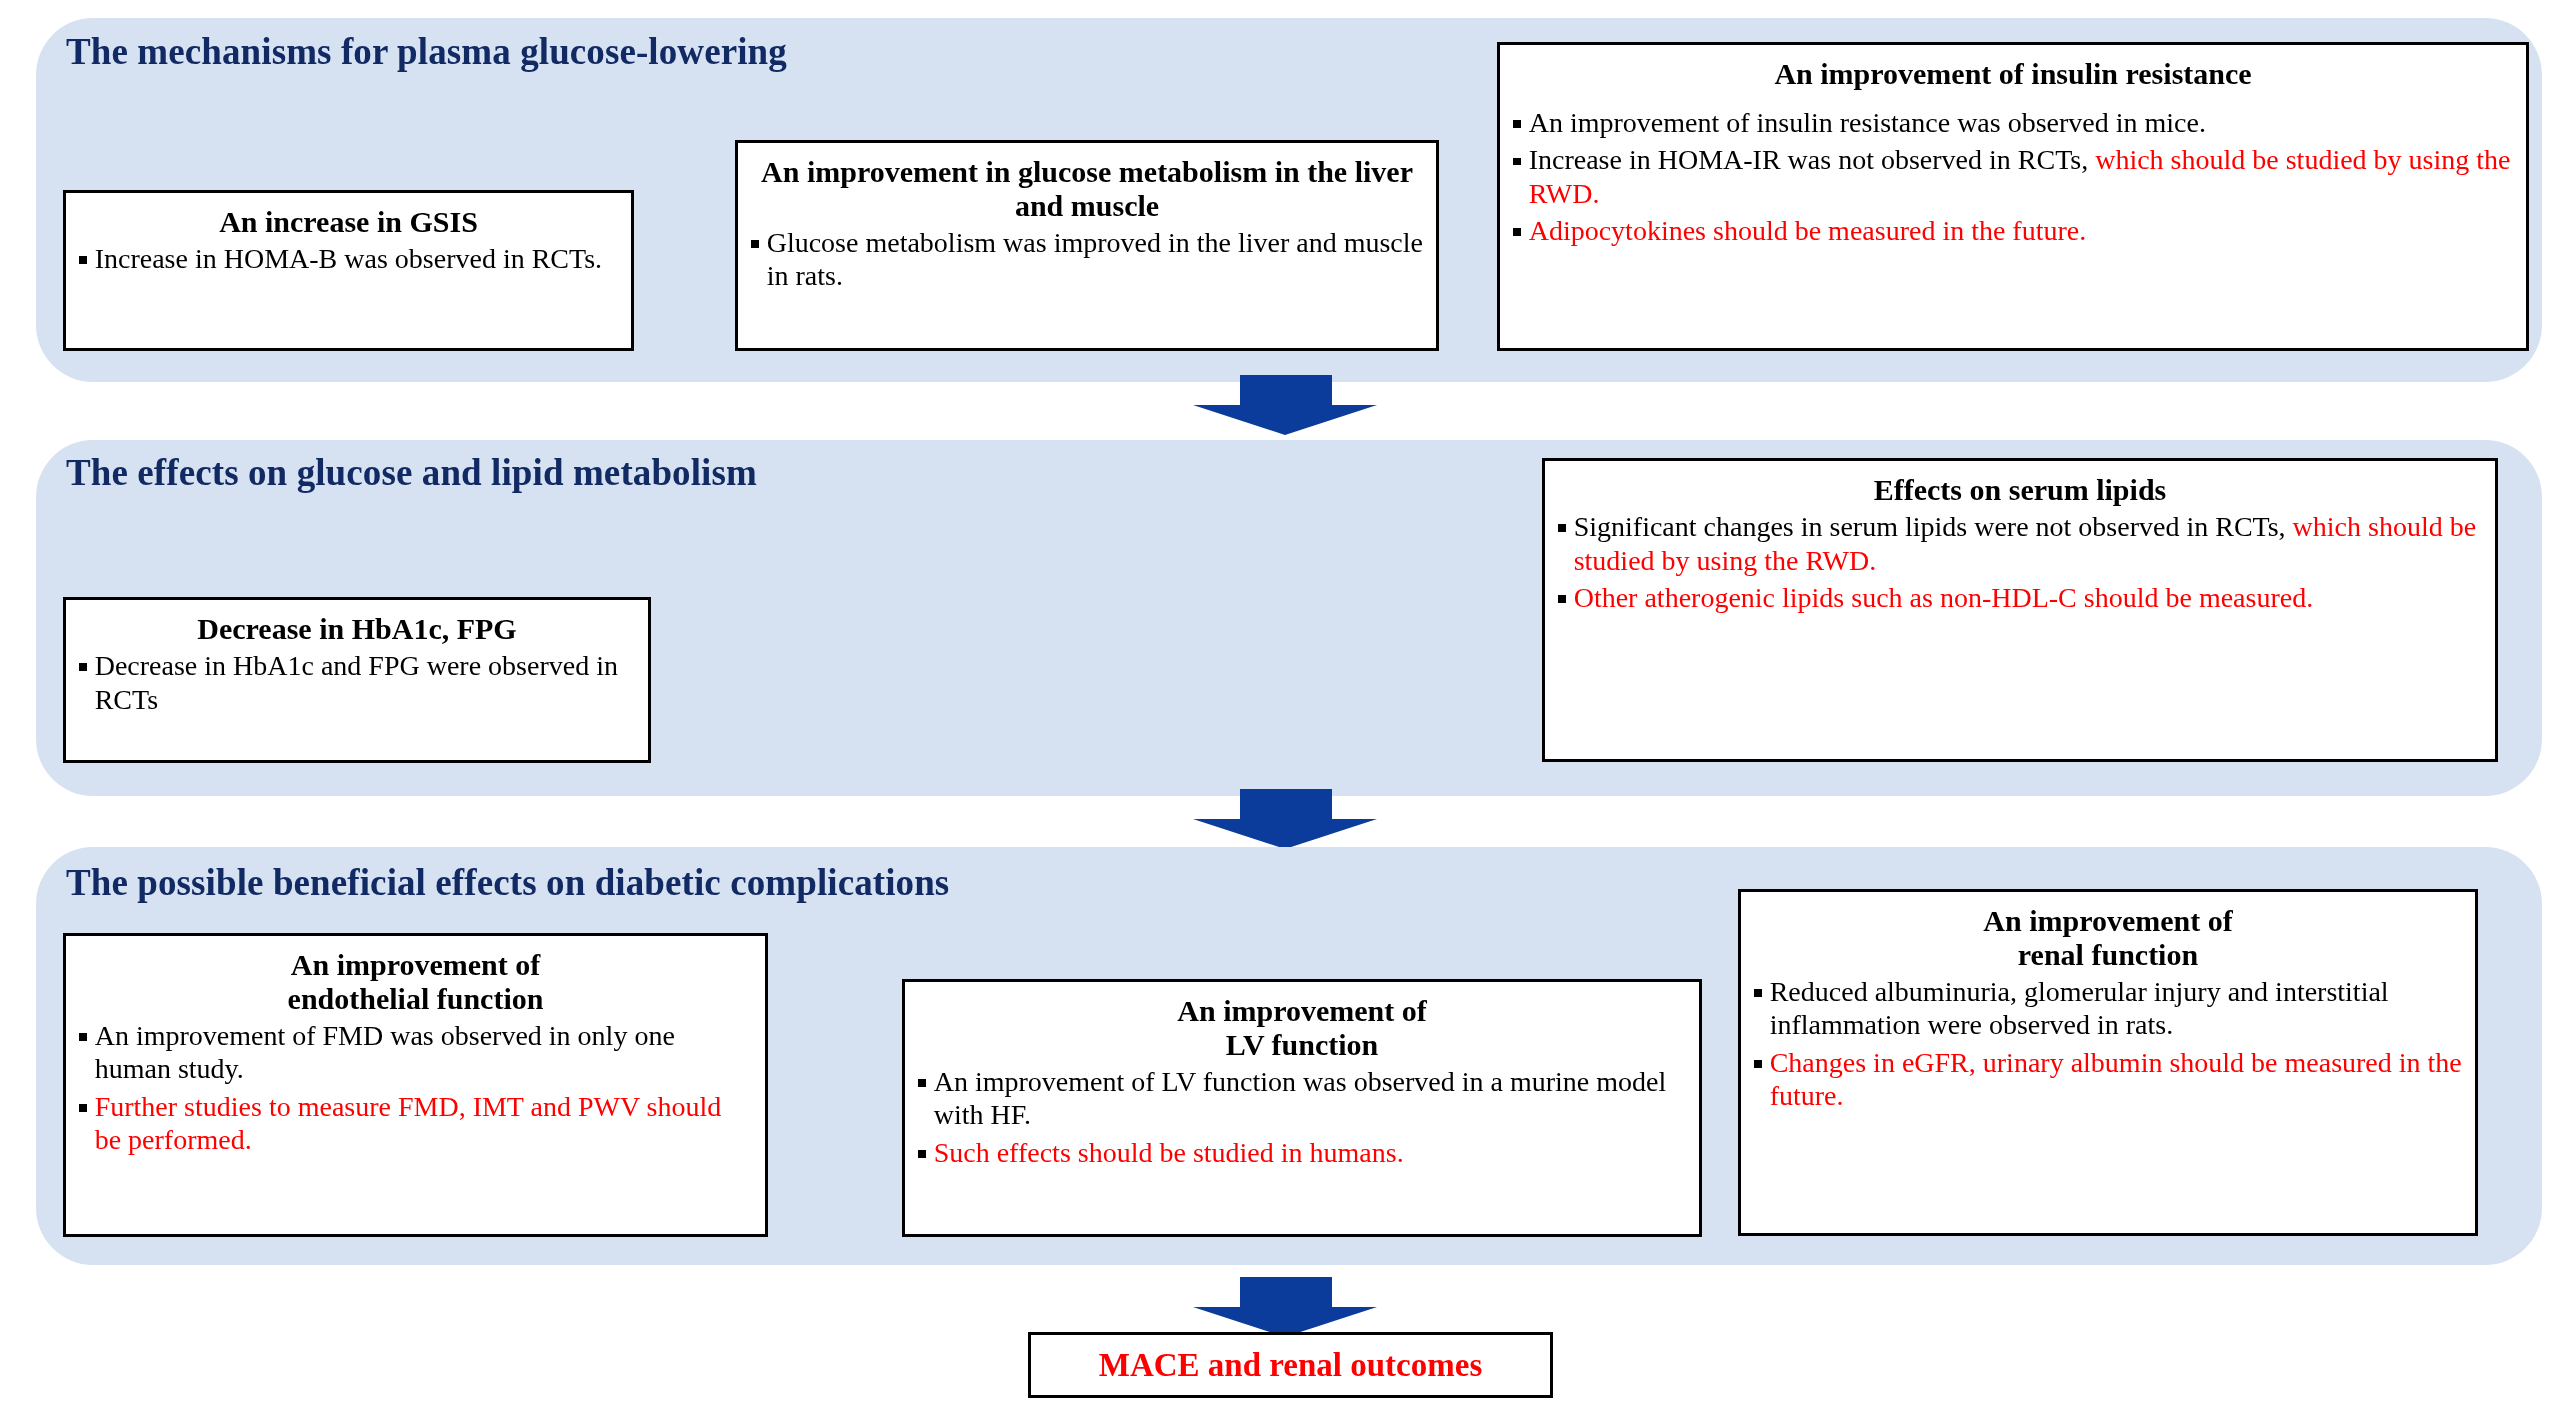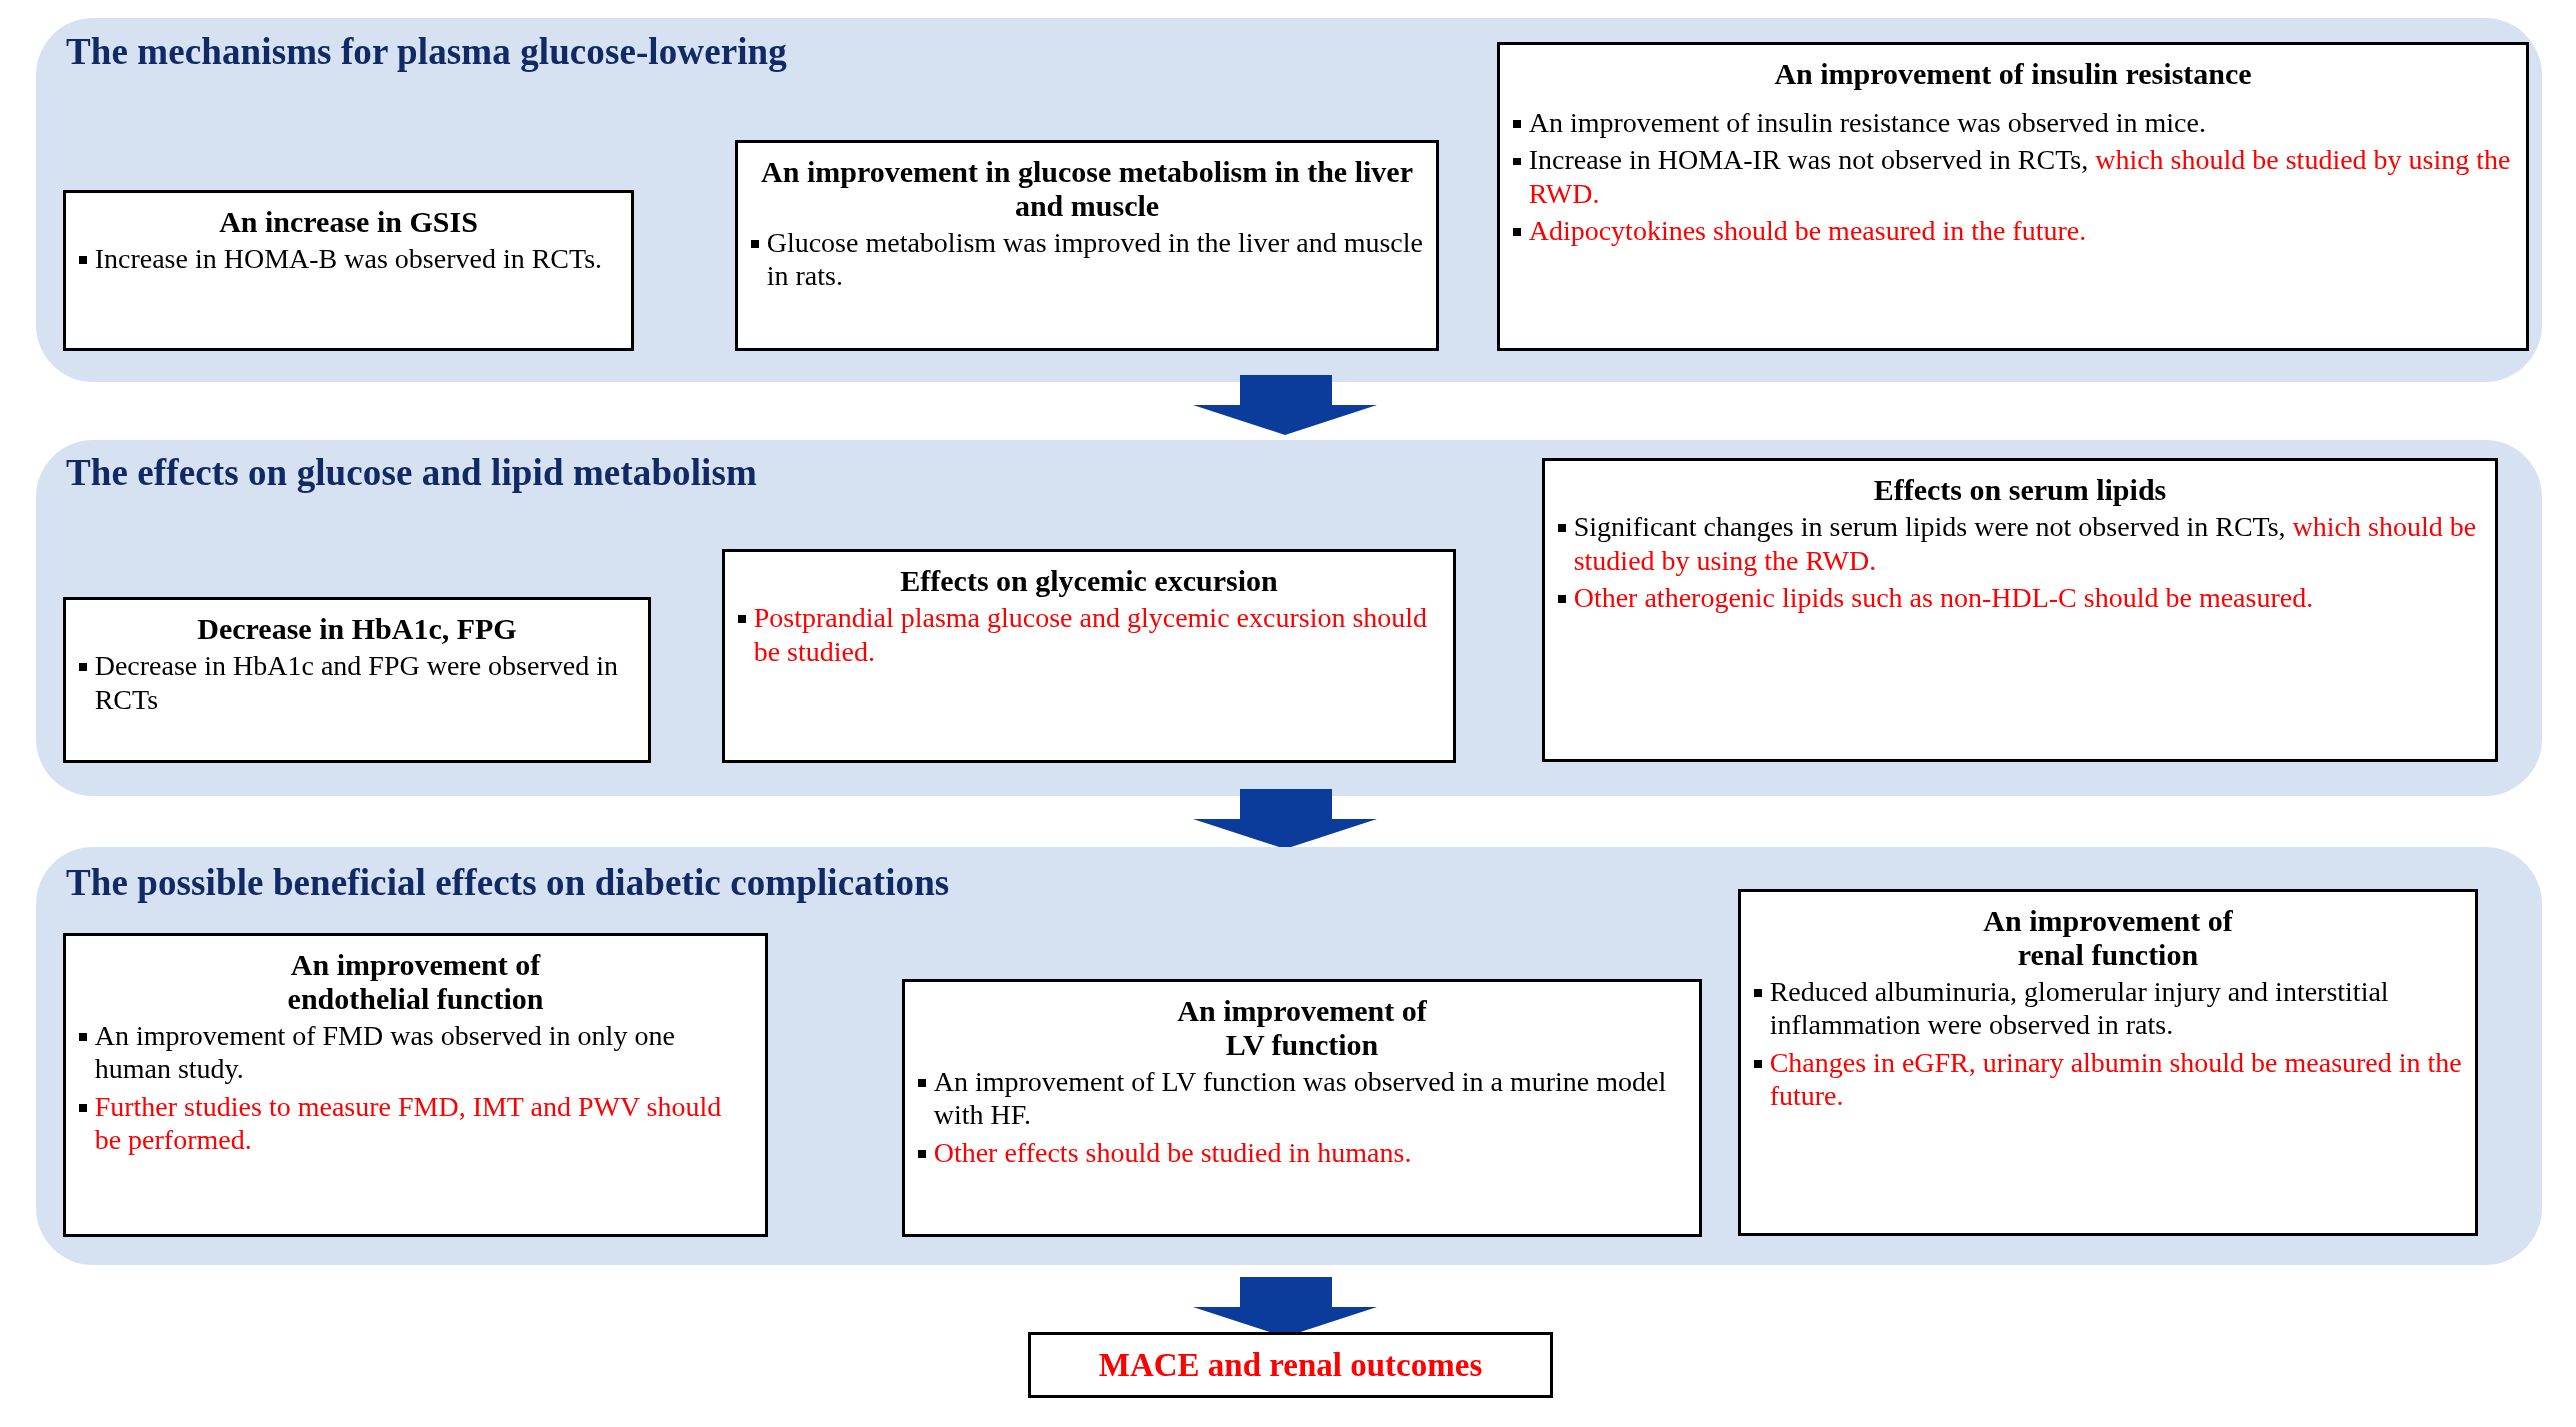--- a/index.html
+++ b/index.html
@@ -171,26 +171,20 @@
 
   <div class="section-title" style="left:66px; top:454px;">The effects on glucose and lipid metabolism</div>
 
   <div class="card" style="left:63px; top:597px; width:588px; height:166px;">
     <div class="card-title">Decrease in HbA1c, FPG</div>
     <div class="bullets">
       <div class="bullet"><span>Decrease in HbA1c and FPG were observed in RCTs</span></div>
     </div>
   </div>
 
-  <div class="card" style="left:722px; top:549px; width:734px; height:214px;">
-    <div class="card-title">Effects on glycemic excursion</div>
-    <div class="bullets">
-      <div class="bullet red"><span>Postprandial plasma glucose and glycemic excursion should be studied.</span></div>
-    </div>
-  </div>
 
   <div class="card" style="left:1542px; top:458px; width:956px; height:304px;">
     <div class="card-title">Effects on serum lipids</div>
     <div class="bullets">
       <div class="bullet"><span>Significant changes in serum lipids were not observed in RCTs,</span><span class="red"> which should be studied by using the RWD.</span></div>
       <div class="bullet red"><span>Other atherogenic lipids such as non-HDL-C should be measured.</span></div>
     </div>
   </div>
 
   <div class="arrow-wrap" style="left:1193px; top:789px; width:185px; height:60px;">
@@ -209,21 +203,21 @@
       <div class="bullet"><span>An improvement of FMD was observed in only one human study.</span></div>
       <div class="bullet red"><span>Further studies to measure FMD, IMT and PWV should be performed.</span></div>
     </div>
   </div>
 
   <div class="card" style="left:902px; top:979px; width:800px; height:258px;">
     <div class="card-title" style="white-space: pre-line;">An improvement of
 LV function</div>
     <div class="bullets">
       <div class="bullet"><span>An improvement of LV function was observed in a murine model with HF.</span></div>
-      <div class="bullet red"><span>Other effects should be studied in humans.</span></div>
+      <div class="bullet red"><span>Such effects should be studied in humans.</span></div>
     </div>
   </div>
 
   <div class="card" style="left:1738px; top:889px; width:740px; height:347px;">
     <div class="card-title" style="white-space: pre-line;">An improvement of
 renal function</div>
     <div class="bullets">
       <div class="bullet"><span>Reduced albuminuria, glomerular injury and interstitial inflammation were observed in rats.</span></div>
       <div class="bullet red"><span>Changes in eGFR, urinary albumin should be measured in the future.</span></div>
     </div>

